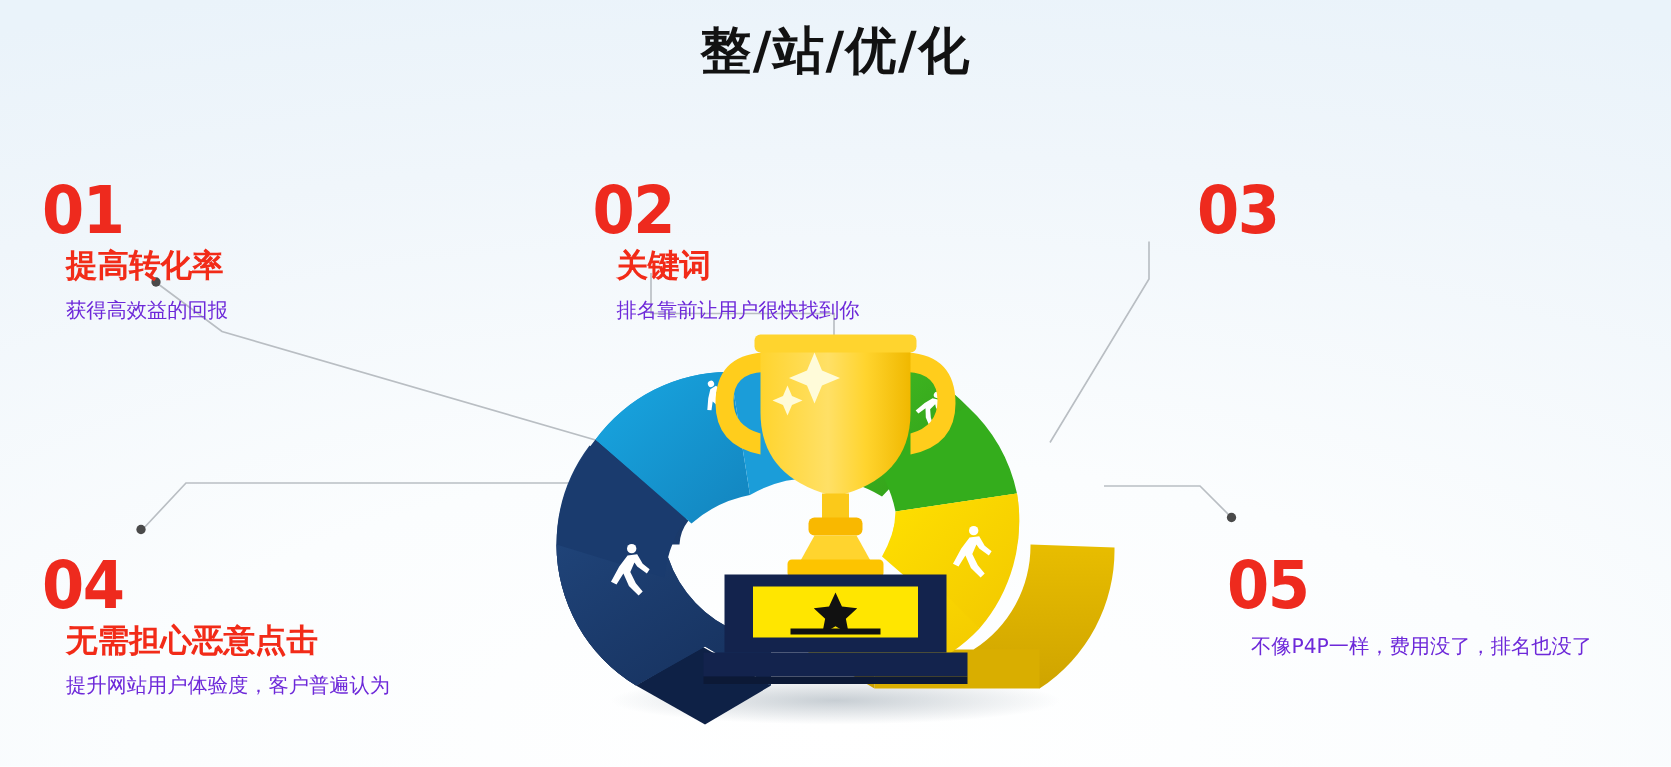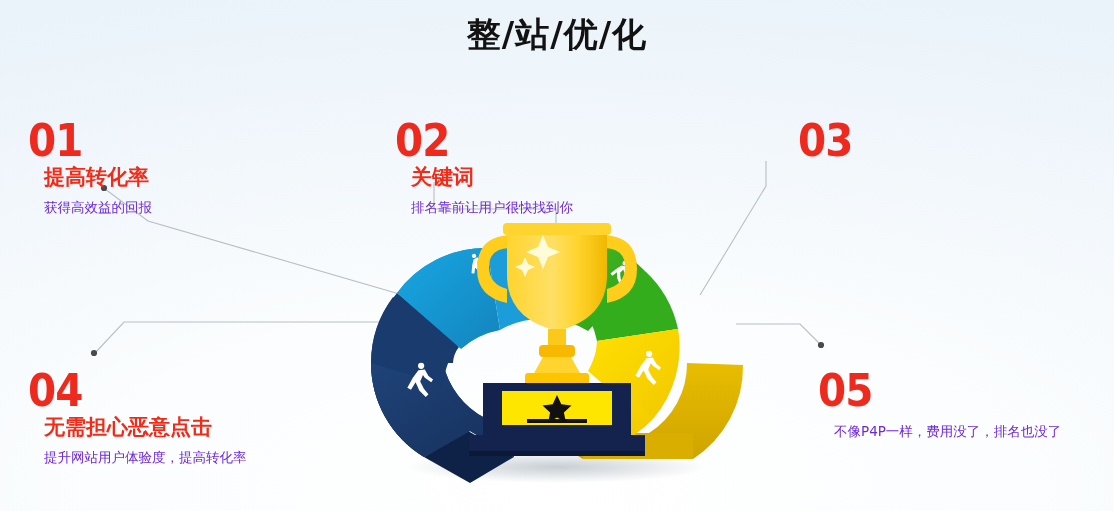--- a/index.html
+++ b/index.html
@@ -226,21 +226,21 @@
 <div class="item" id="item03">
   <div class="num">03</div>
   <div class="txt">
   </div>
 </div>
 
 <div class="item" id="item04">
   <div class="num">04</div>
   <div class="txt">
     <div class="head">无需担心恶意点击</div>
-    <div class="sub">提升网站用户体验度，提高转化率</div>
+    <div class="sub">提升网站用户体验度，客户普遍认为</div>
   </div>
 </div>
 
 <div class="item" id="item05">
   <div class="num">05</div>
   <div class="txt">
     <div class="sub">不像P4P一样，费用没了，排名也没了</div>
   </div>
 </div>
 

